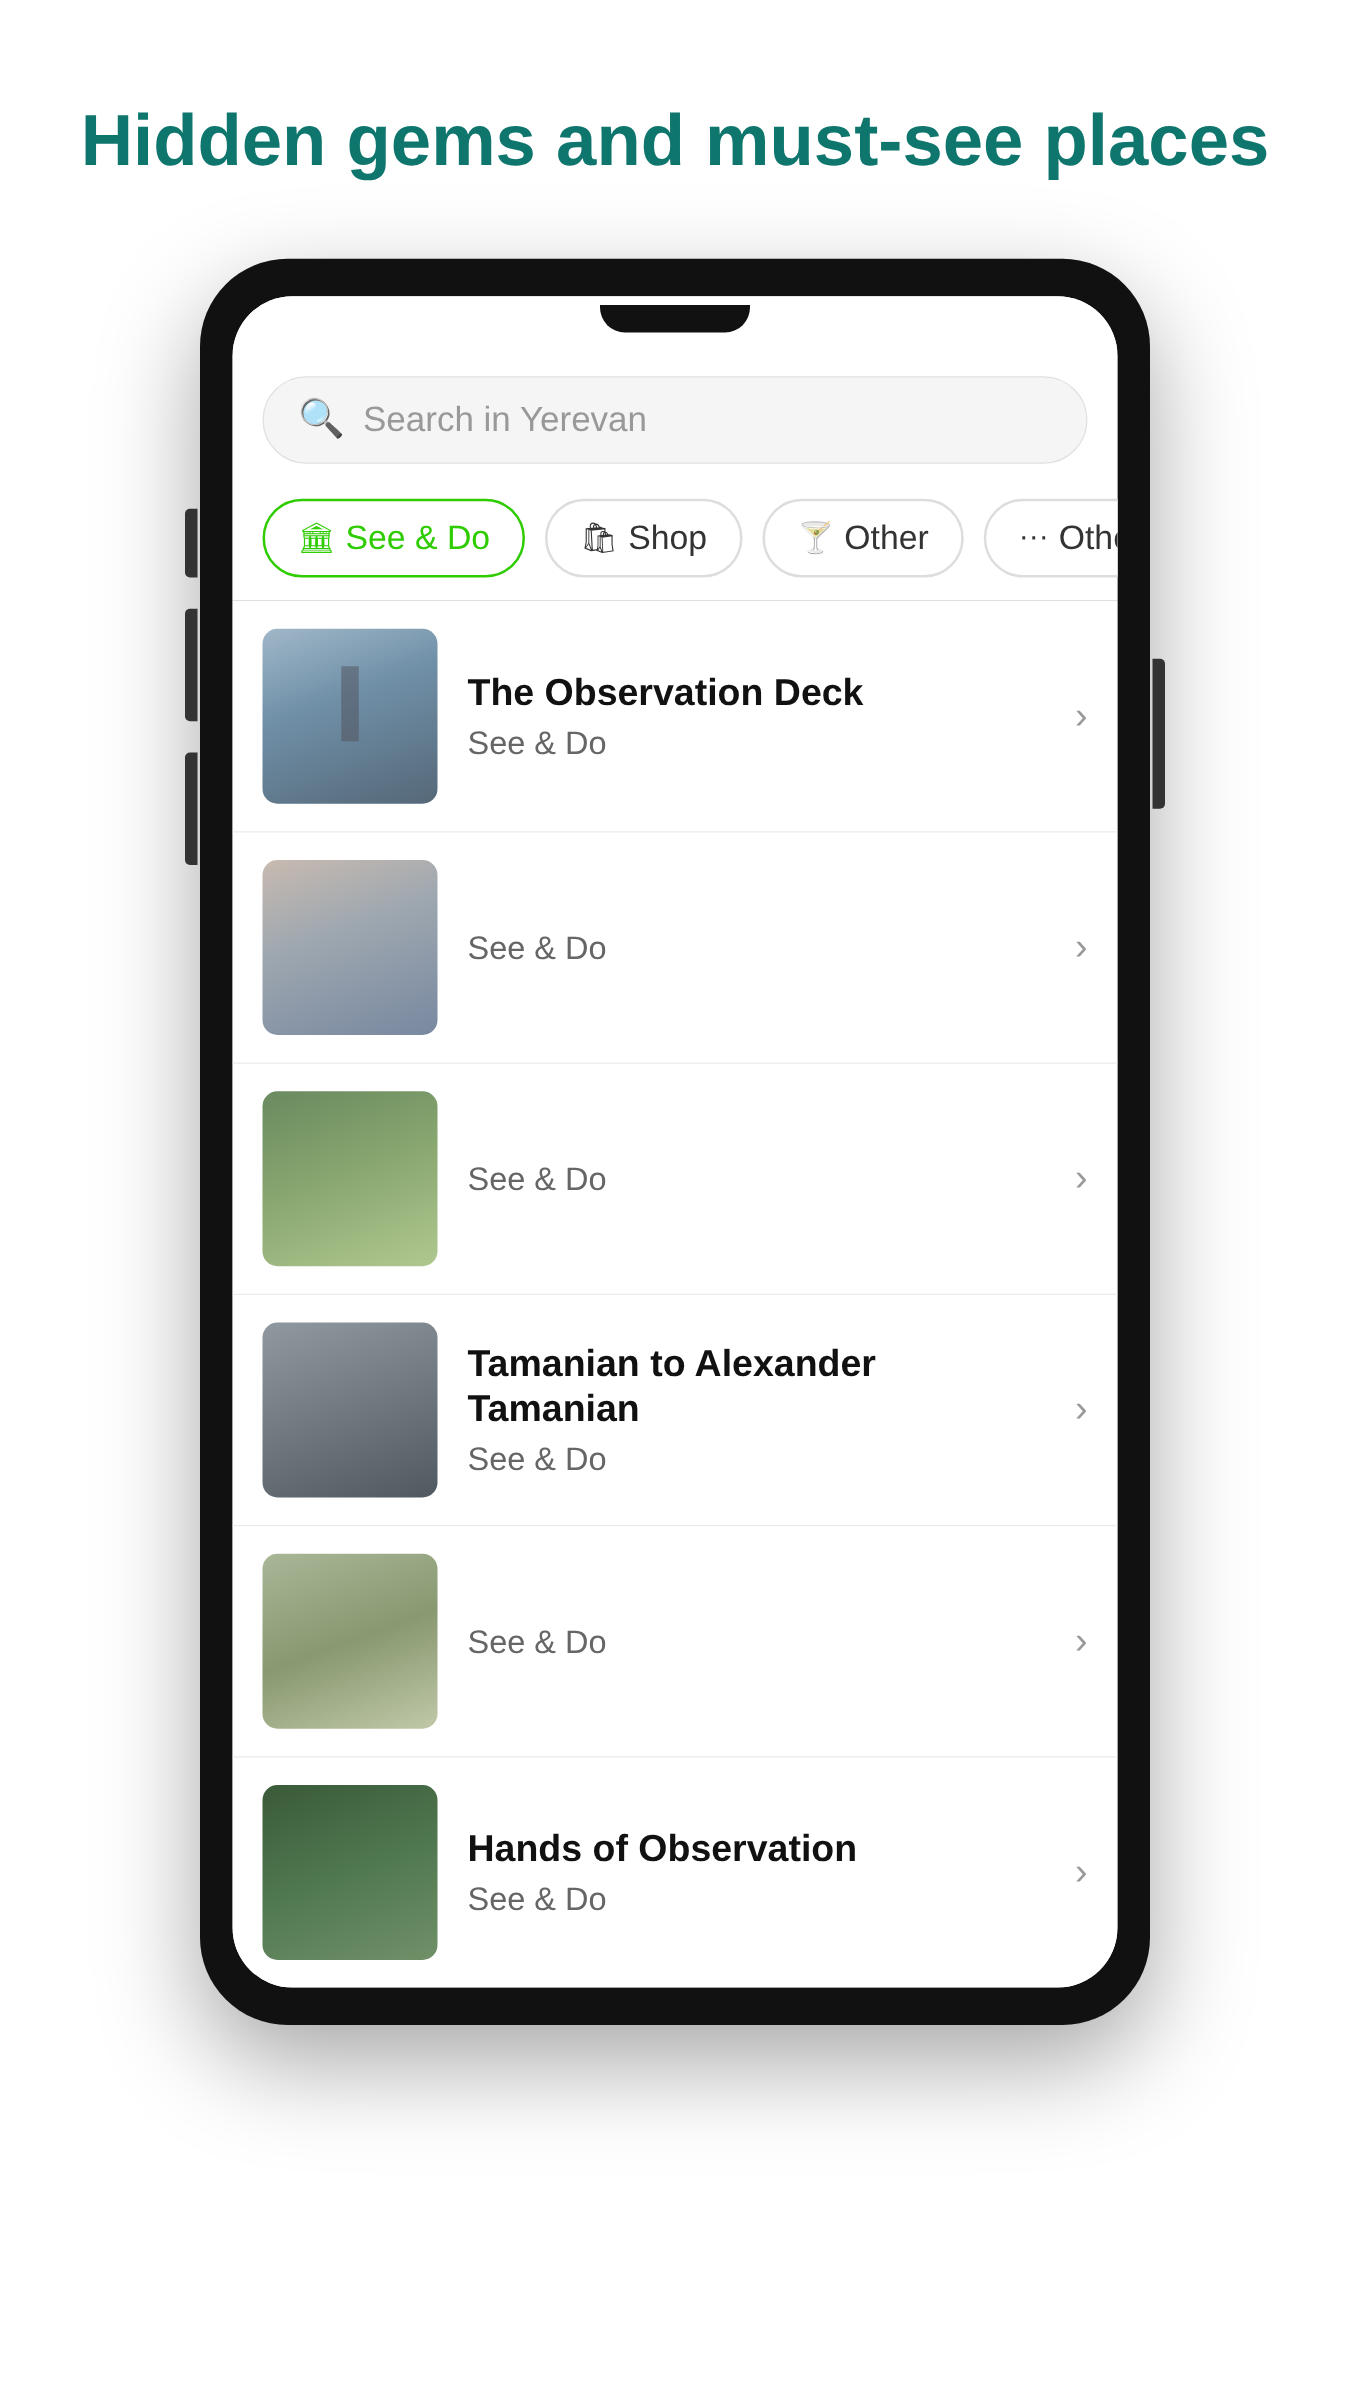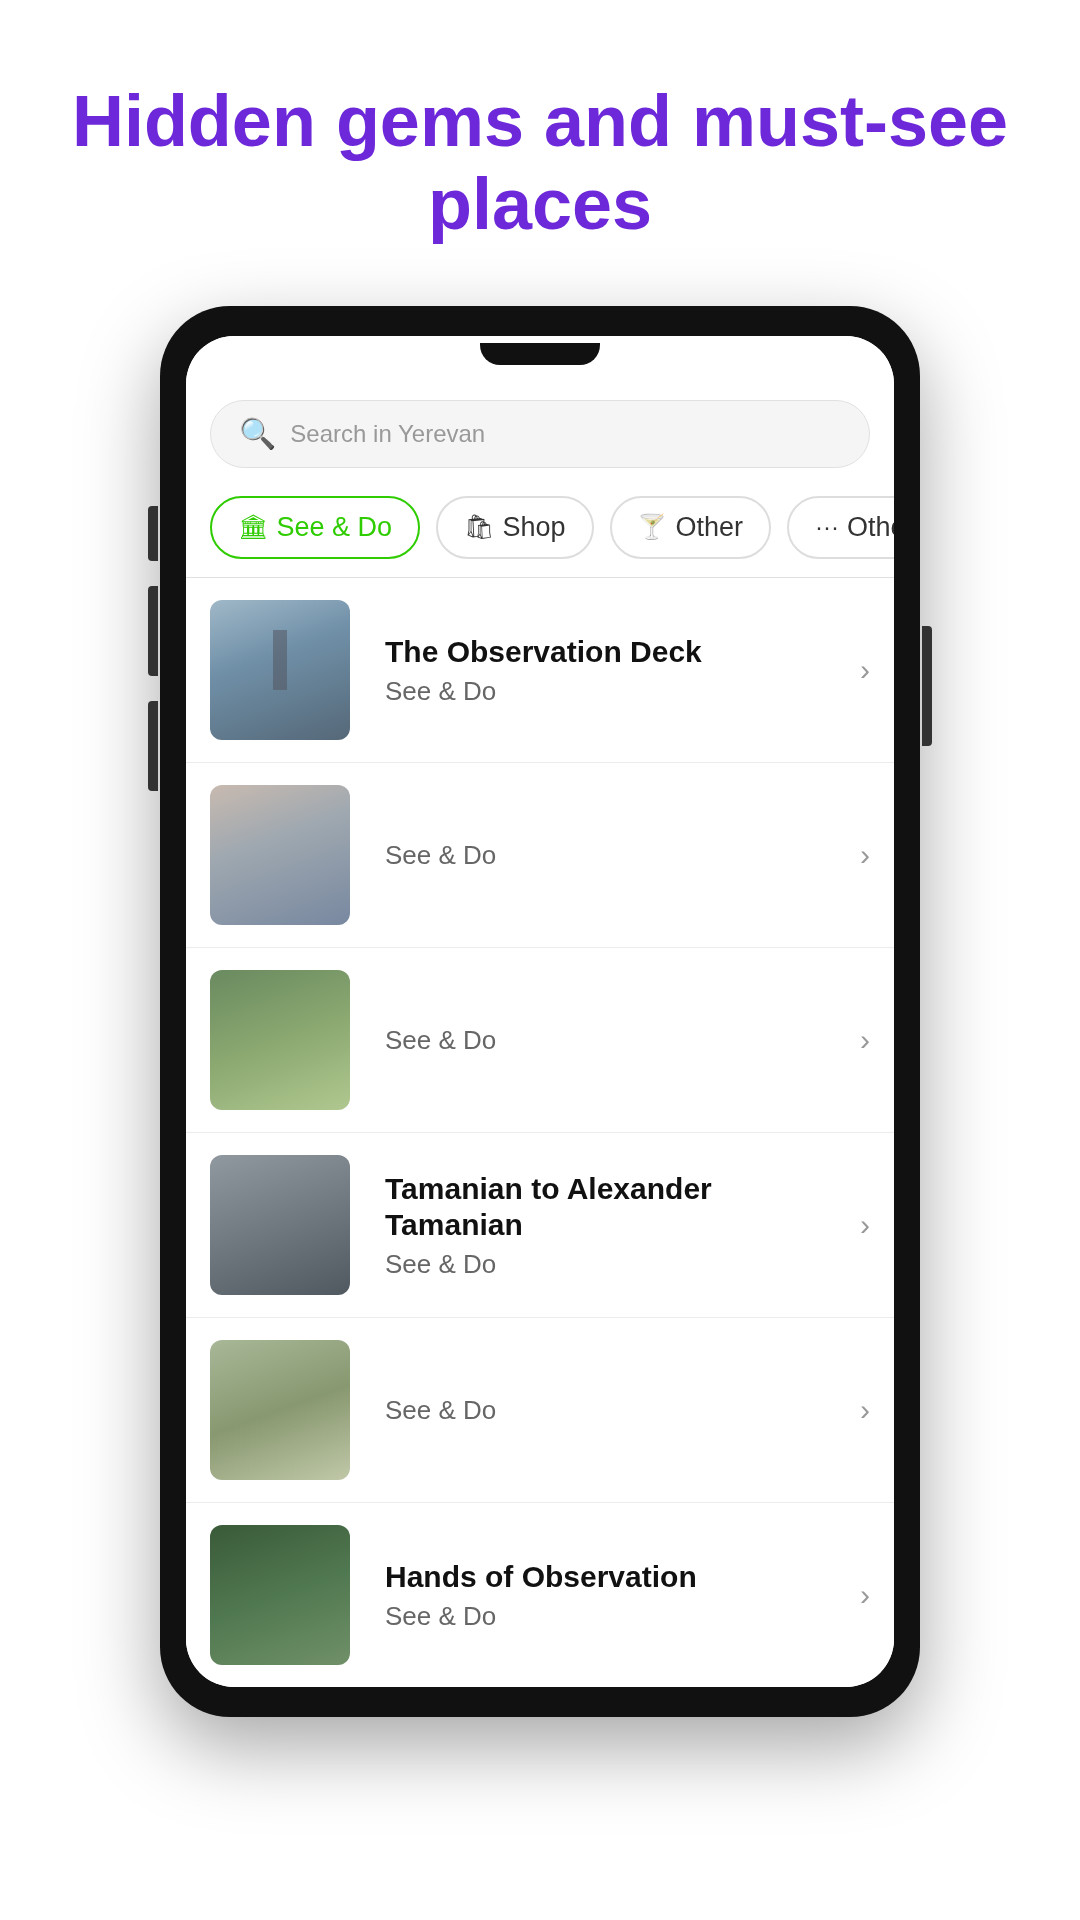--- a/index.html
+++ b/index.html
@@ -12,23 +12,23 @@
       font-family: -apple-system, 'Helvetica Neue', Arial, sans-serif;
       overflow-x: hidden;
     }
 
     .page-header {
       text-align: center;
       padding: 80px 60px 60px;
     }
 
     .page-title {
-      font-size: 72px;
+      font-size: 58px;
       font-weight: 800;
-      color: #6d28d9;
+      color: #0f766e;
       line-height: 1.15;
     }
 
     
     .phone-frame {
       width: 760px;
       margin: 0 auto;
       background: #111111;
       border-radius: 70px;
       padding: 30px 26px;
@@ -59,21 +59,21 @@
       border: 1.5px solid #e0e0e0;
     }
 
     .search-icon-wrap {
       color: #555;
       font-size: 30px;
       line-height: 1;
     }
 
     .search-placeholder {
-      font-size: 24px;
+      font-size: 28px;
       color: #999;
     }
 
     
     .filter-tabs {
       display: flex;
       flex-direction: row;
       gap: 16px;
       padding: 10px 24px 18px;
       background: #fff;
@@ -113,21 +113,21 @@
 
     
     .place-list {
       background: #fff;
     }
 
     .place-item {
       display: flex;
       align-items: center;
       padding: 22px 24px;
-      gap: 35px;
+      gap: 24px;
       cursor: pointer;
       position: relative;
     }
 
     .place-item + .place-item {
       border-top: 1.5px solid #ececec;
     }
 
     .place-thumbnail {
       width: 140px;

